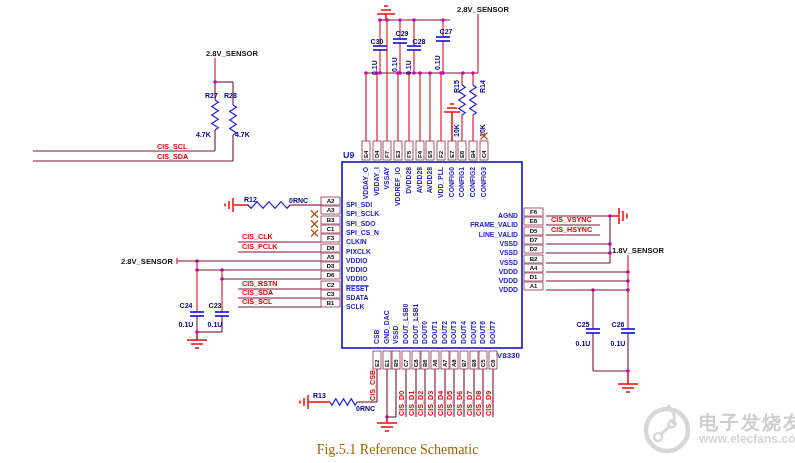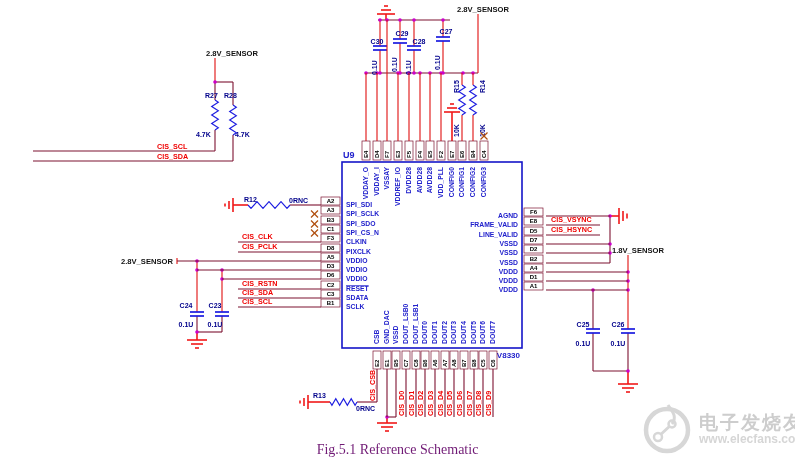--- a/index.html
+++ b/index.html
@@ -16,21 +16,21 @@
   .dot{fill:#cc00cc;}
   .nc{stroke:#b05010;stroke-width:1.3;}
   .pn {font-size:6px;font-weight:700;fill:#000;}
   .pl {font-size:6.8px;font-weight:700;fill:#2121cc;}
   .net{font-size:7.2px;font-weight:700;fill:#f00000;}
   .ref{font-size:7px;font-weight:700;fill:#00008b;}
   .pwr{font-size:7.6px;font-weight:700;fill:#111;}
   .big{font-size:9px;font-weight:700;fill:#2121cc;}
   .prt{font-size:8px;font-weight:700;fill:#2121cc;}
   #caption{position:absolute;left:0;top:442px;width:100%;text-align:center;
-           font-family:"Liberation Serif",serif;font-size:14px;color:#701a75;}
+           font-family:"Liberation Serif",serif;font-size:14px;color:#a16207;}
   .wm{position:absolute;left:641px;top:403px;display:flex;align-items:center;gap:6px;}
   .wm-text{line-height:1.05;}
   .wm-brand{font-size:19px;font-weight:700;color:#cdcdcd;letter-spacing:2px;}
   .wm-url{font-size:12px;font-weight:700;color:#d6d6d6;}
 </style>
 </head>
 <body>
 
 <div id="stage">
 <svg id="schem" width="795" height="440" viewBox="0 0 795 440">

